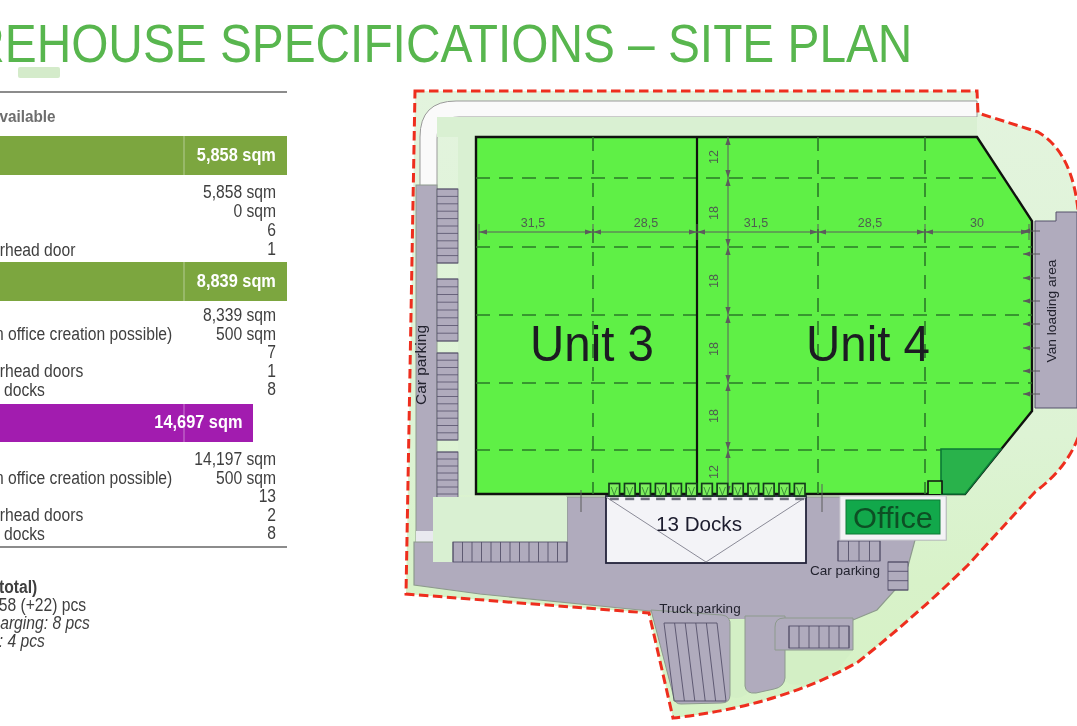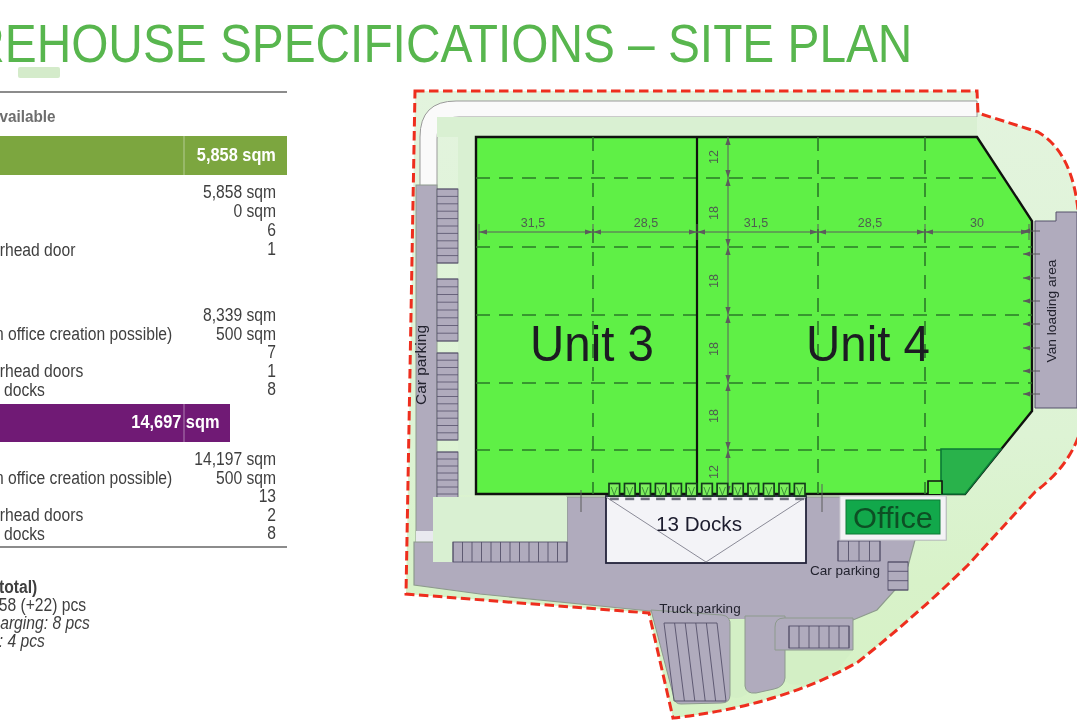--- a/index.html
+++ b/index.html
@@ -28,28 +28,32 @@
 
 <div class="abs" style="left:0;top:136px;width:287px;height:39px;background:#7ca63f;">
   <div style="position:absolute;left:183px;top:0;width:1.5px;height:39px;background:rgba(255,255,255,0.22);"></div>
   <div class="bart" style="top:8px;">5,858 sqm</div>
 </div>
 
 <div class="num" style="top:183px;line-height:19px;">5,858 sqm<br>0 sqm<br>6<br>1</div>
 
 <div class="lbl" style="left:-29px;top:240px;">Overhead door</div>
 
+<div class="abs" style="left:0;top:262px;width:287px;height:39px;background:#7ca63f;">
+  <div style="position:absolute;left:183px;top:0;width:1.5px;height:39px;background:rgba(255,255,255,0.22);"></div>
+  <div class="bart" style="top:8px;">8,839 sqm</div>
+</div>
 
 <div class="num" style="top:306px;">8,339 sqm<br>500 sqm<br>7<br>1<br>8</div>
 
 <div class="lbl" style="left:-5px;top:324px;">n office creation possible)</div>
 <div class="lbl" style="left:-29px;top:361px;">Overhead doors</div>
 <div class="lbl" style="left:4px;top:380px;">docks</div>
 
-<div class="abs" style="left:0;top:404px;width:230px;height:38px;background:#701a75;">
+<div class="abs" style="left:0;top:404px;width:253px;height:38px;background:#a21caf;">
   <div style="position:absolute;left:183px;top:0;width:1.5px;height:38px;background:rgba(255,255,255,0.22);"></div>
   <div class="bart" style="top:7px;">14,697 sqm</div>
 </div>
 
 <div class="num" style="top:450px;">14,197 sqm<br>500 sqm<br>13<br>2<br>8</div>
 
 <div class="lbl" style="left:-5px;top:468px;">n office creation possible)</div>
 <div class="lbl" style="left:-29px;top:505px;">Overhead doors</div>
 <div class="lbl" style="left:4px;top:524px;">docks</div>
 

